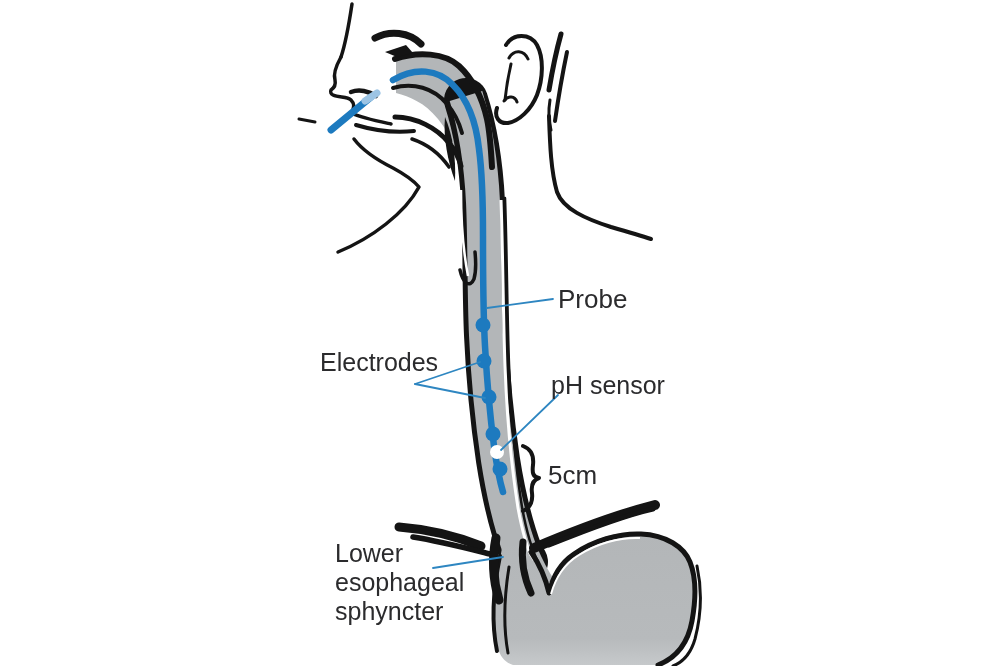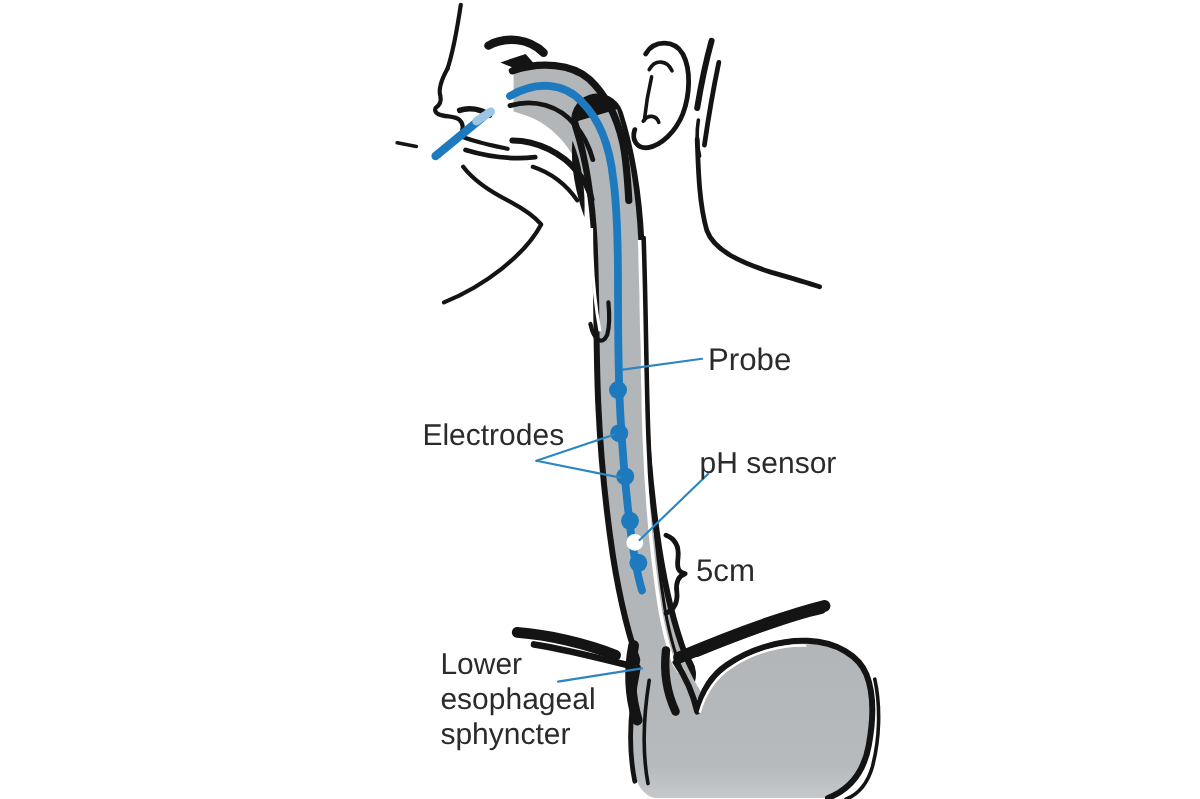--- a/index.html
+++ b/index.html
@@ -1,17 +1,17 @@
 <!DOCTYPE html>
 <html><head>
 <meta charset="utf-8">
 <style>
   html,body{margin:0;padding:0;background:#fff;}
   .stage{position:relative;width:965px;height:666px;background:#ffffff;overflow:hidden;
-         font-family:"Liberation Sans", sans-serif;padding-left:32px;}
+         font-family:"Liberation Sans", sans-serif;}
   svg{display:block;width:1000px;height:666px;}
   
   .ink{stroke:#141414;fill:none;stroke-linecap:round;stroke-linejoin:round;}
   .ink-fill{fill:#141414;stroke:none;}
   .gray-fill{fill:#b3b6b8;stroke:none;}
   .white-line{stroke:#ffffff;fill:none;stroke-linecap:butt;}
   .probe-line{stroke:#1d7abf;fill:none;stroke-linecap:round;}
   .probe-tip{stroke:#9cc4e4;fill:none;stroke-linecap:round;}
   .electrode{fill:#1d7abf;stroke:none;}
   .ph-dot{fill:#ffffff;stroke:none;}

